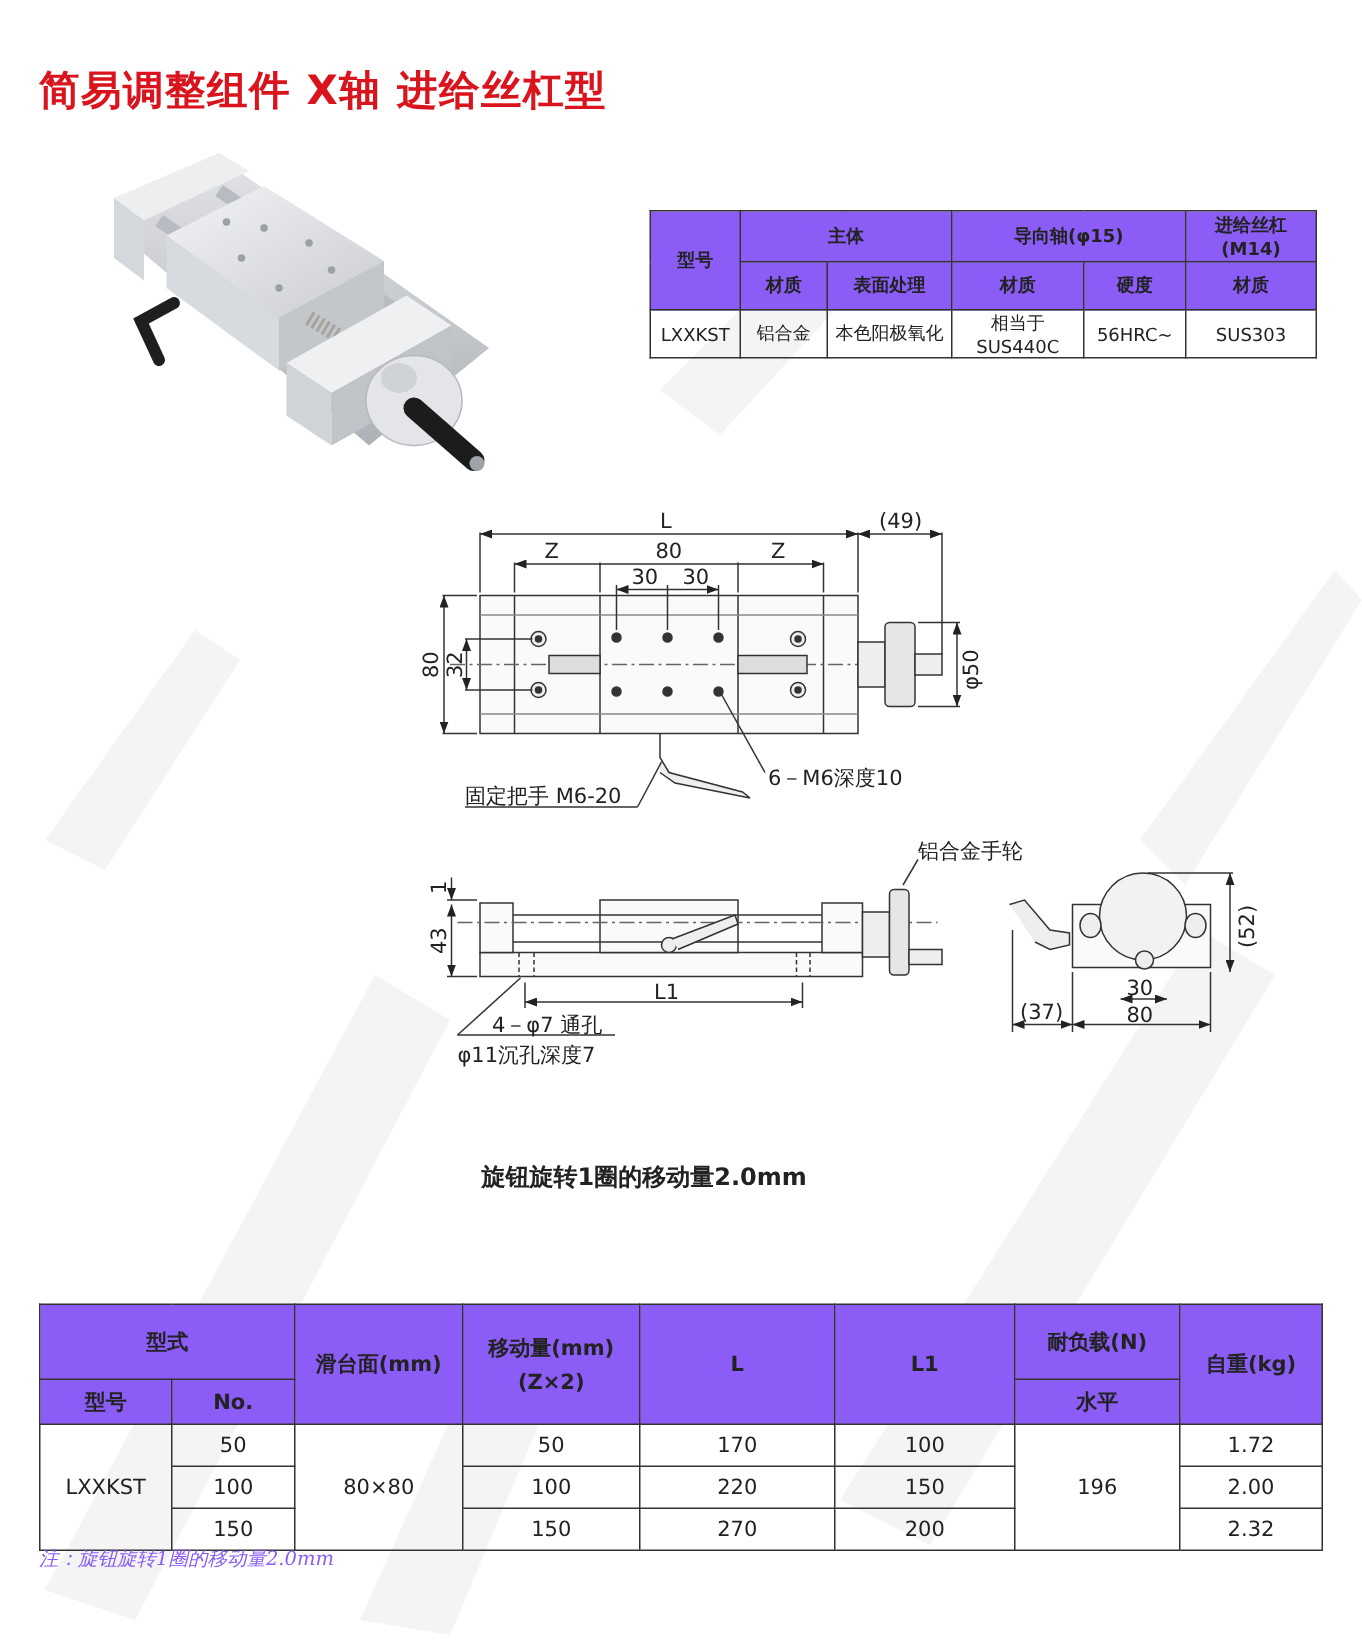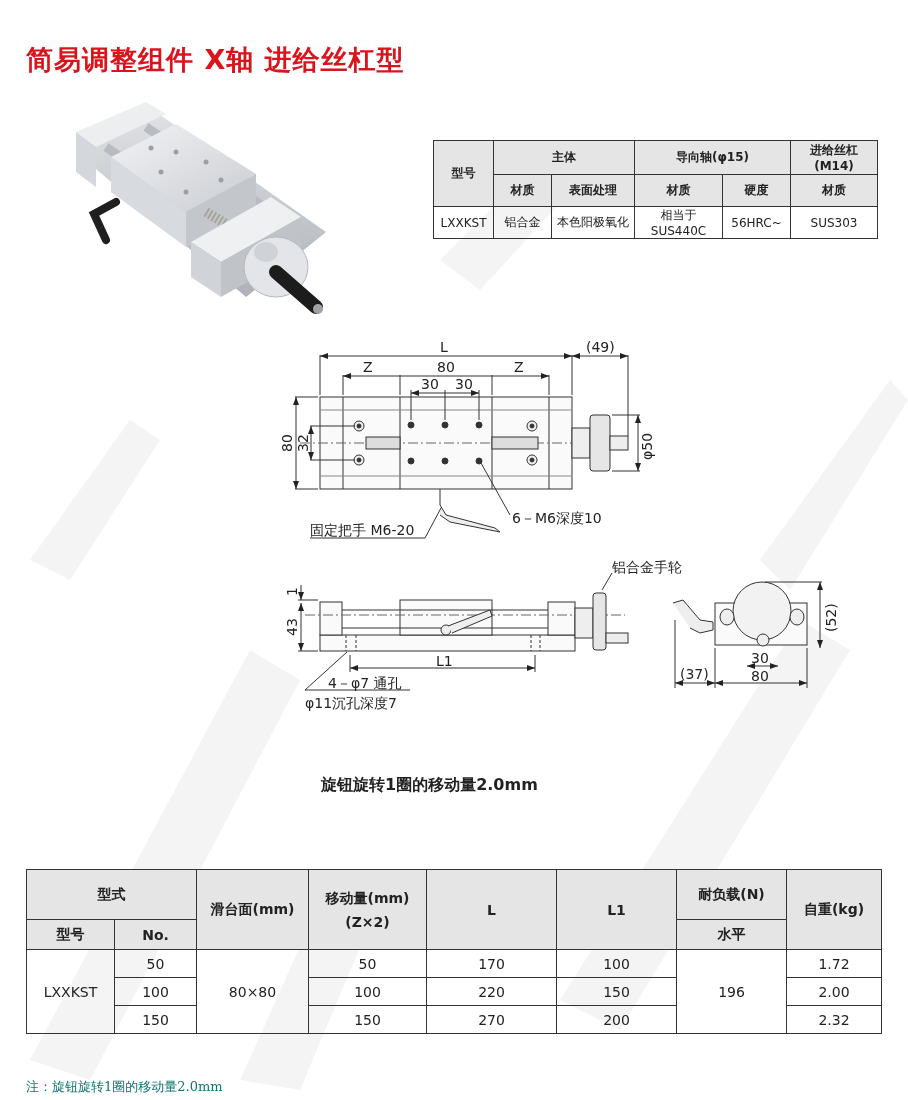--- a/index.html
+++ b/index.html
@@ -6,31 +6,31 @@
   html, body { width: 908px; height: 1100px; background: #ffffff; overflow: hidden; }
   body { position: relative; font-family: "DejaVu Sans", "Liberation Sans", sans-serif; color: #222; }
   .watermark { position: absolute; inset: 0; pointer-events: none; }
   .title { position: absolute; left: 26px; top: 42px; font-size: 27px; font-weight: bold; color: #d9141c; letter-spacing: 1px; }
   .photo { position: absolute; left: 66px; top: 92px; width: 290px; height: 232px; }
   table { border-collapse: collapse; }
   .spec-table { position: absolute; left: 433px; top: 140px; width: 445px; font-size: 12px; }
   .spec-table td { border: 1px solid #333; text-align: center; height: 32px; padding: 0 2px; }
   .spec-table tr:first-child td { height: 34px; }
   .spec-table tr:last-child td { height: 29px; }
-  .hdr { background: #e5e5e5; font-weight: bold; }
+  .hdr { background: #8b5cf6; font-weight: bold; }
   .drawing { position: absolute; left: 270px; top: 330px; width: 580px; height: 400px; }
   .d-label { font-family: "DejaVu Sans", sans-serif; fill: #222; }
   .note-mid { position: absolute; left: 308px; top: 775px; font-size: 16px; font-weight: bold; color: #222; margin-left: 13px; }
   .unit { position: absolute; left: 798px; top: 895px; font-size: 10px; color: #222; text-align: center; }
   .main-table { position: absolute; left: 26px; top: 869px; width: 856px; font-size: 14px; }
   .main-table td { border: 1px solid #333; text-align: center; padding: 0 2px; }
   .main-table .h1 td { height: 50px; }
   .main-table .h2 td { height: 30px; }
   .main-table .r td { height: 28px; }
-  .footnote { position: absolute; left: 26px; top: 1078px; font-family: "DejaVu Serif", "Liberation Serif", serif; font-size: 13px; color: #0f766e; }
+  .footnote { position: absolute; left: 26px; top: 1030px; font-family: "DejaVu Serif", "Liberation Serif", serif; font-size: 13px; color: #8b5cf6; font-style: italic; }
 </style>
 </head>
 <body>
 
 <svg class="watermark" width="908" height="1100" viewBox="0 0 908 1100">
   <g fill="#f4f4f4">
     <polygon points="30,560 130,420 160,440 70,580"></polygon>
     <polygon points="30,1060 250,650 300,680 90,1080"></polygon>
     <polygon points="240,1080 330,880 380,900 300,1090"></polygon>
     <polygon points="560,1000 800,620 850,650 620,1030"></polygon>

